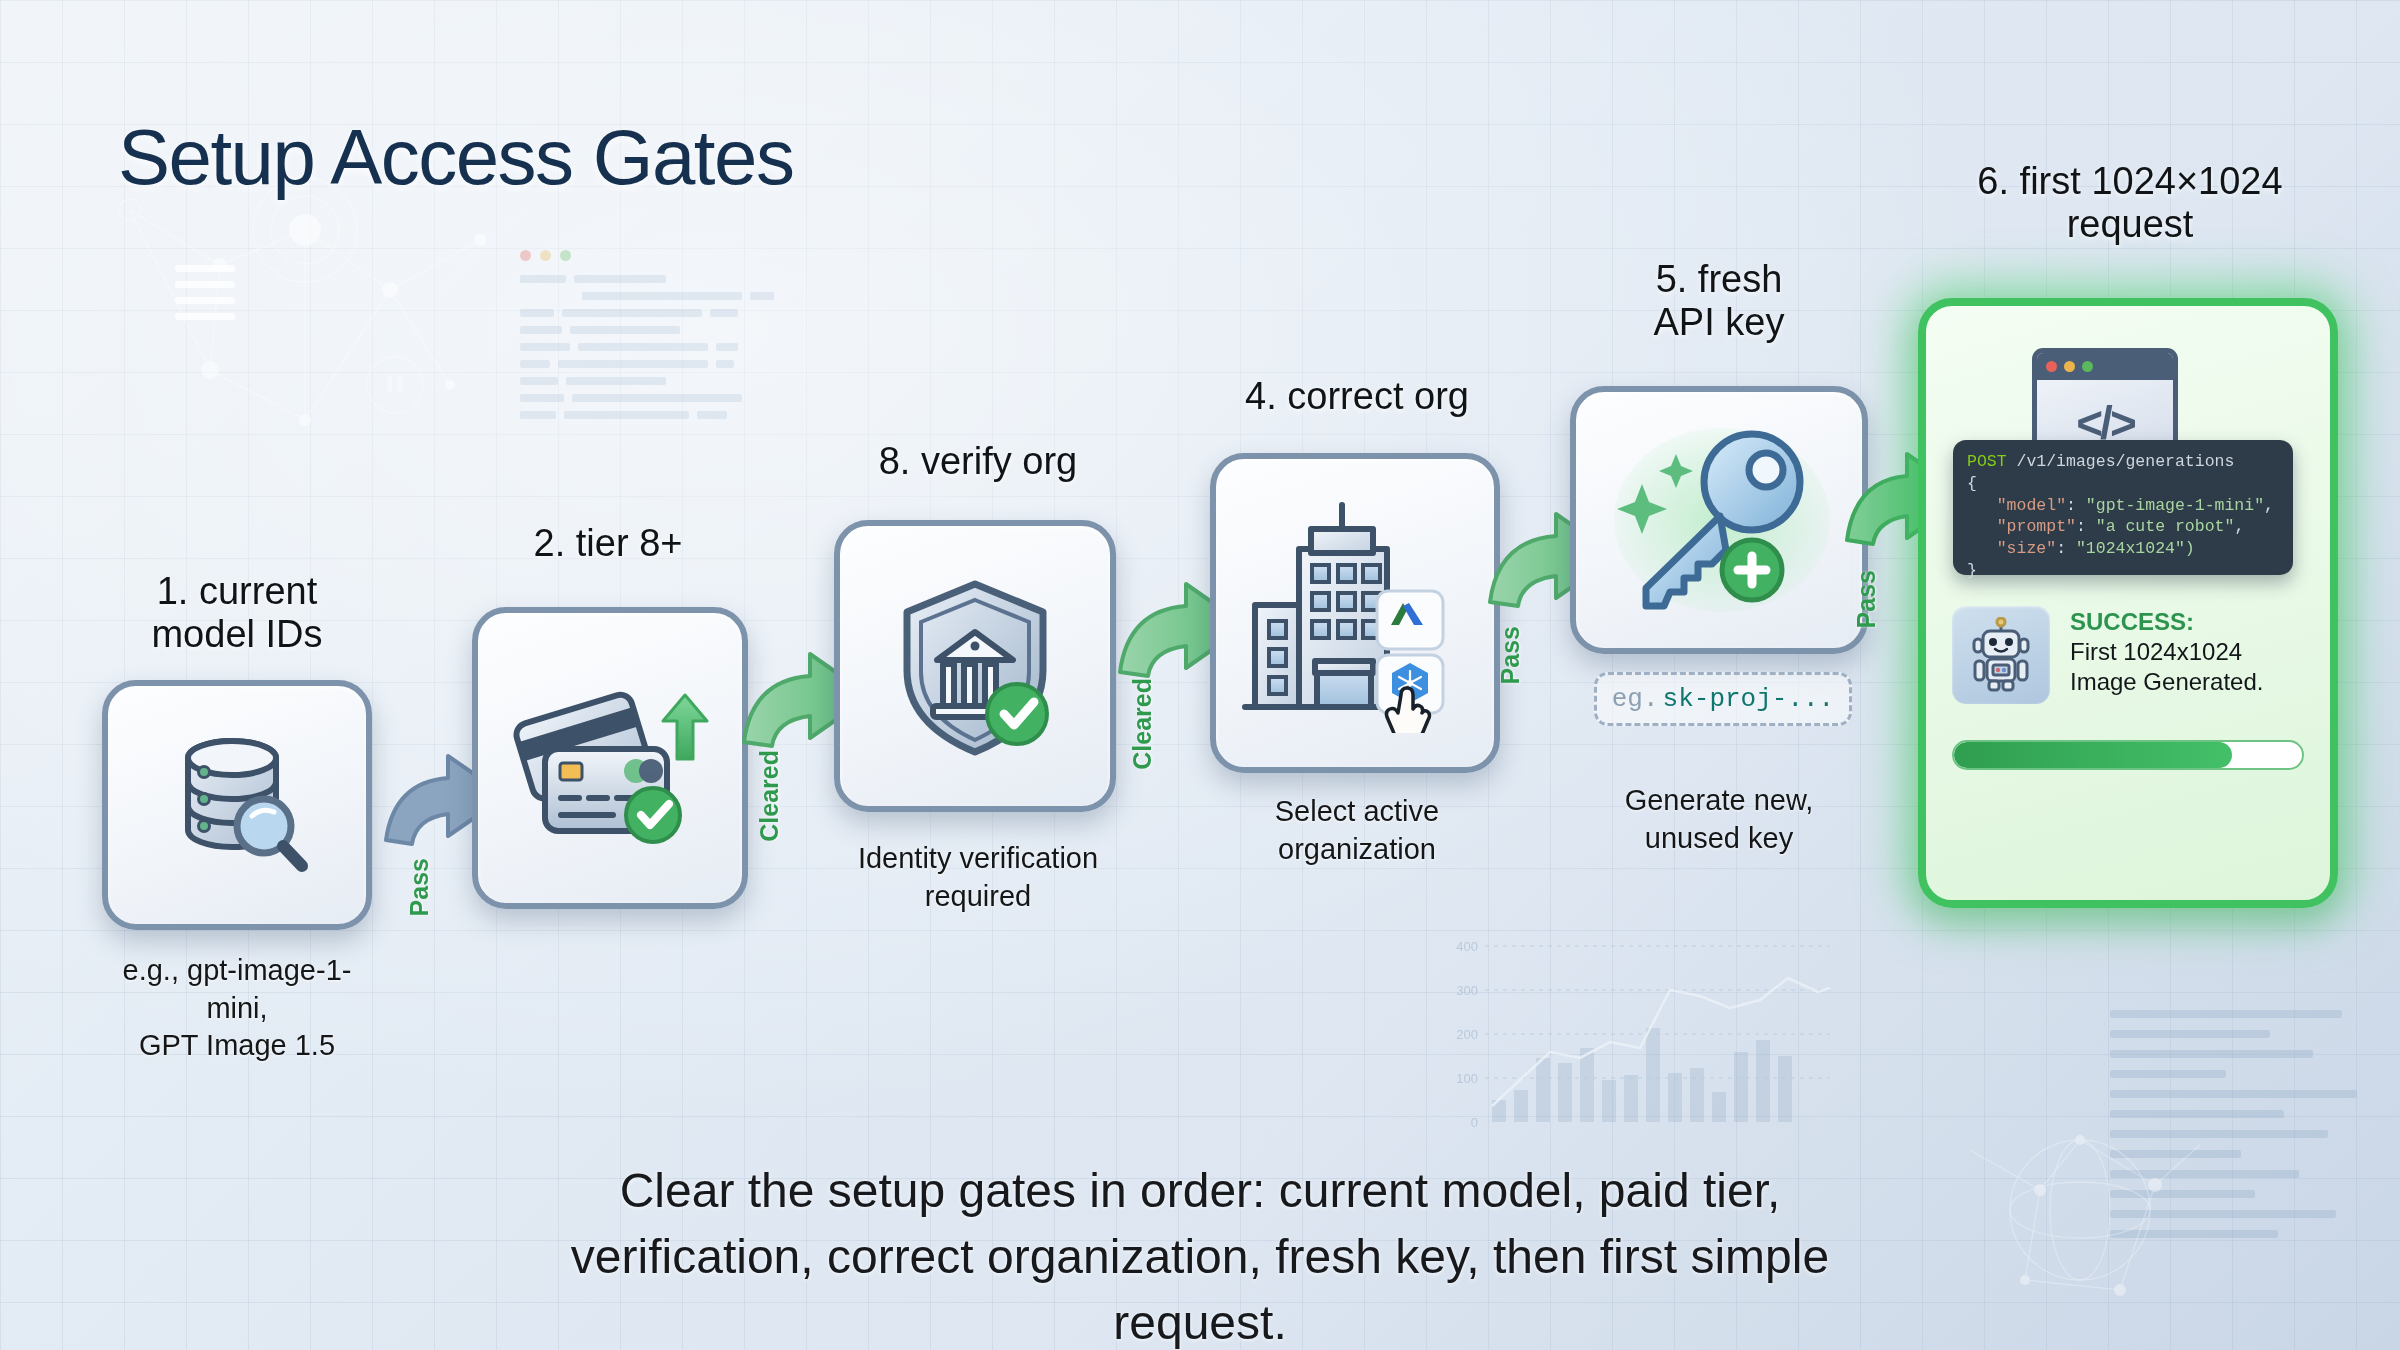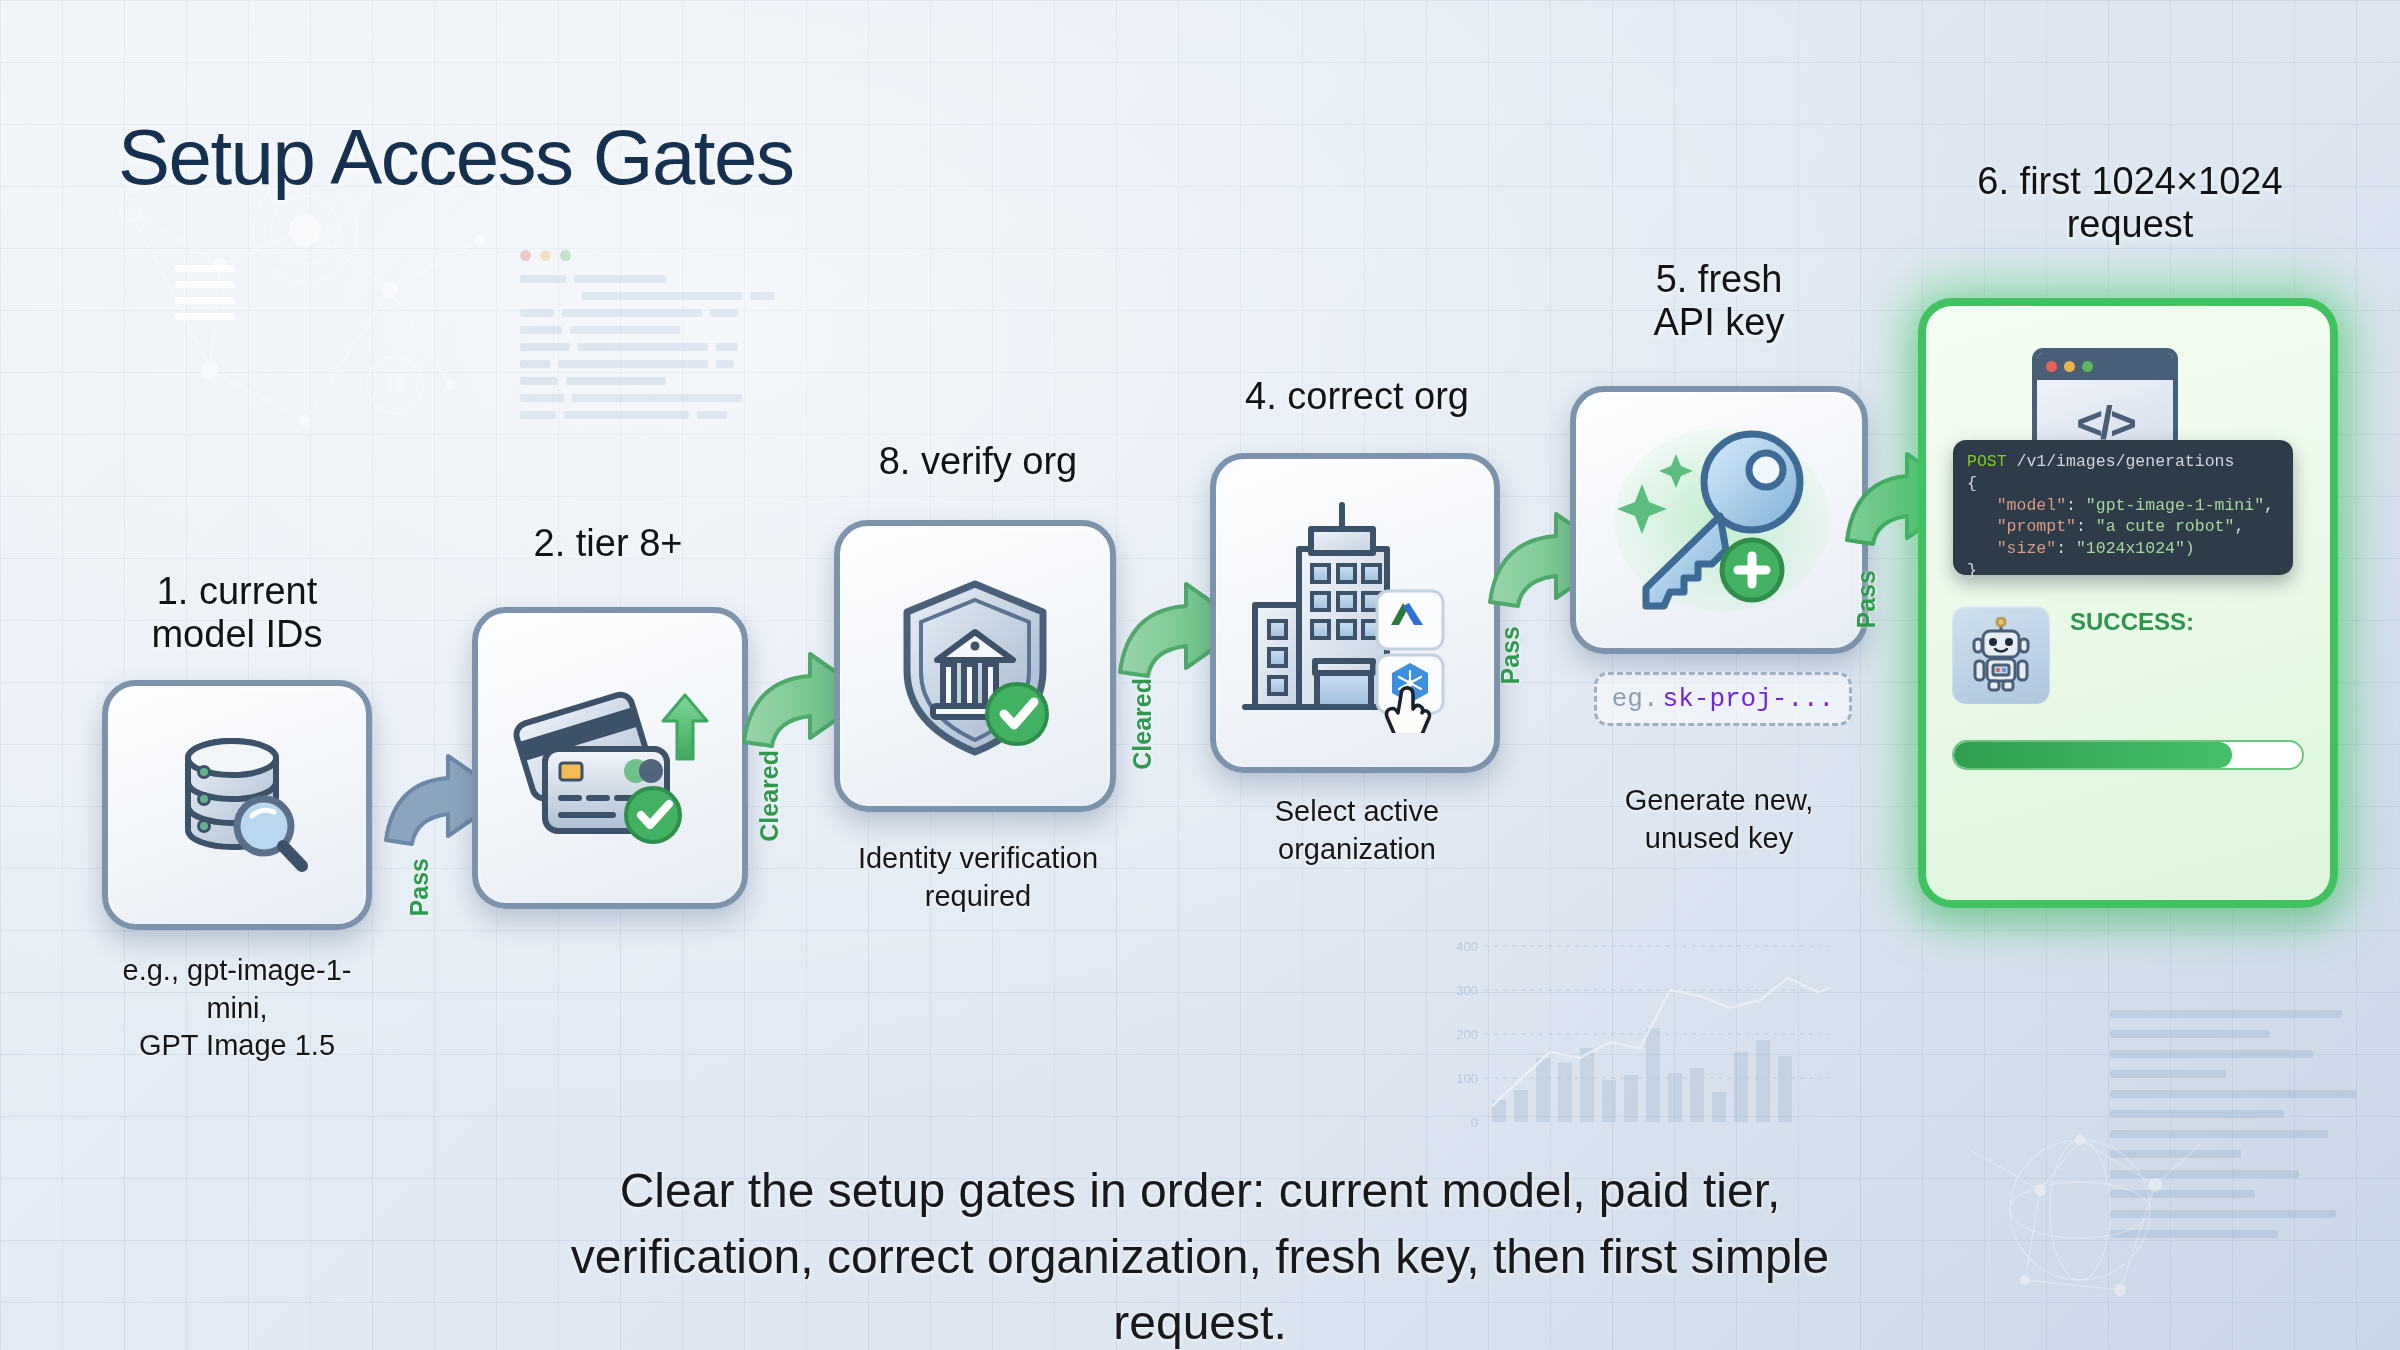--- a/index.html
+++ b/index.html
@@ -89,21 +89,21 @@
 
   
   #api-key-field {
     position:absolute; left:1594px; top:672px; width:258px; height:54px;
     border:3px dashed #9fb0c4; border-radius:14px;
     display:flex; align-items:center; justify-content:center; gap:4px;
     background:rgba(255,255,255,.5);
     font-family:"Liberation Mono", monospace; font-size:26px;
   }
   #api-key-prefix { color:#8d9fb2; }
-  #api-key-value { color:#6d28d9; }
+  #api-key-value { color:#0f766e; }
 
   
   #final-card {
     position:absolute; left:1918px; top:298px; width:420px; height:610px;
     border-radius:34px;
     background:linear-gradient(165deg,#f4fdf3 0%,#e8f9e6 55%,#ddf5da 100%);
     border:8px solid #3fc25f;
     box-shadow:0 0 46px 14px rgba(73,210,110,.55), 0 14px 30px rgba(50,110,70,.22);
   }
   #browser-mock {
@@ -622,19 +622,20 @@
     <circle cx="28" cy="25" r="4" fill="#1d2b3a"></circle>
       <circle cx="44" cy="25" r="4" fill="#1d2b3a"></circle>
     <path d="M30 32 q6 5 12 0" stroke="#1d2b3a" stroke-width="2.4" fill="none" stroke-linecap="round"></path>
     <circle cx="33" cy="53" r="2.2" fill="#d06a6a"></circle>
       <circle cx="39" cy="53" r="2.2" fill="#6a8fd0"></circle>
   </svg>
 </div>
 
 <div id="success-text">
   <div id="success-title">SUCCESS:</div>
+  <div id="success-body">First 1024x1024<br>Image Generated.</div>
 </div>
 
 <div id="progress-track">
   <div id="progress-fill" style="width: 80%;"></div>
 </div>
 
 <p id="summary">Clear the setup gates in order: current model, paid tier, verification, correct organization, fresh key, then first simple request.</p>
 
 </body></html>

